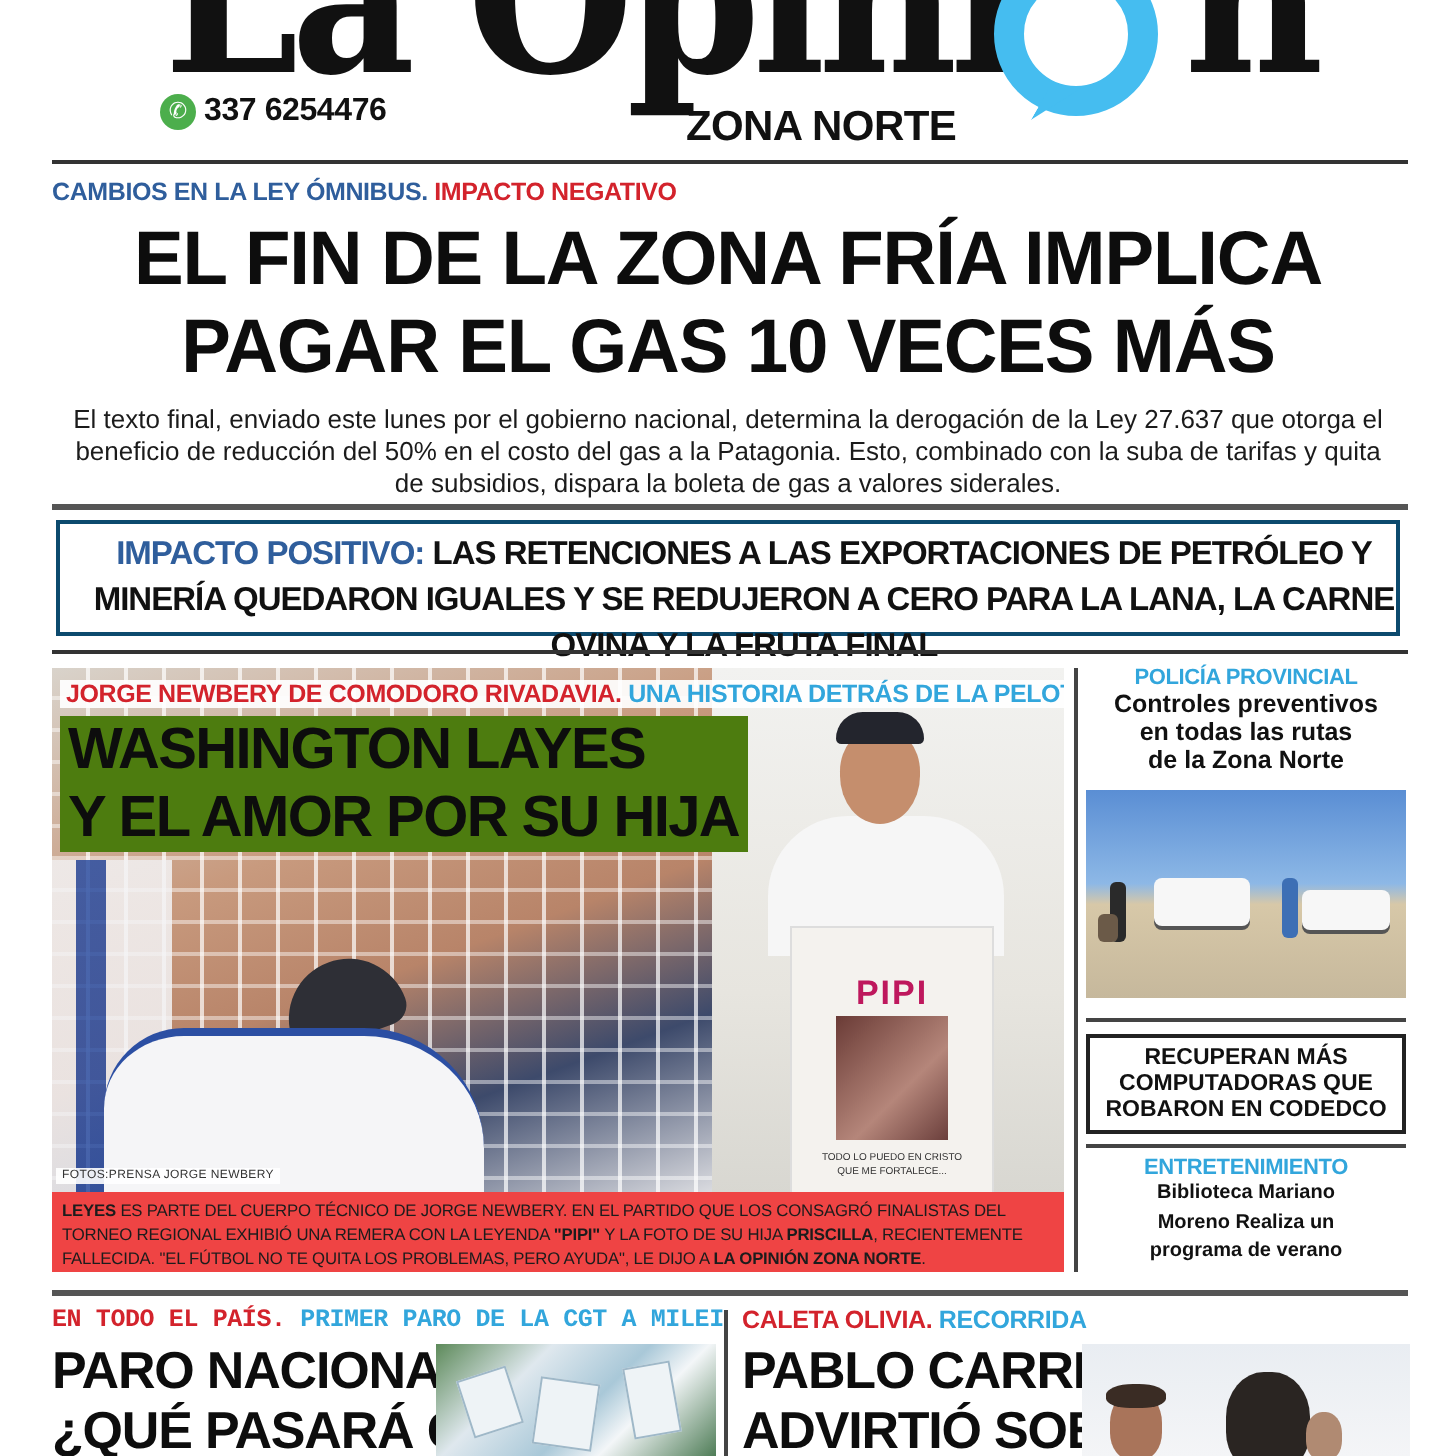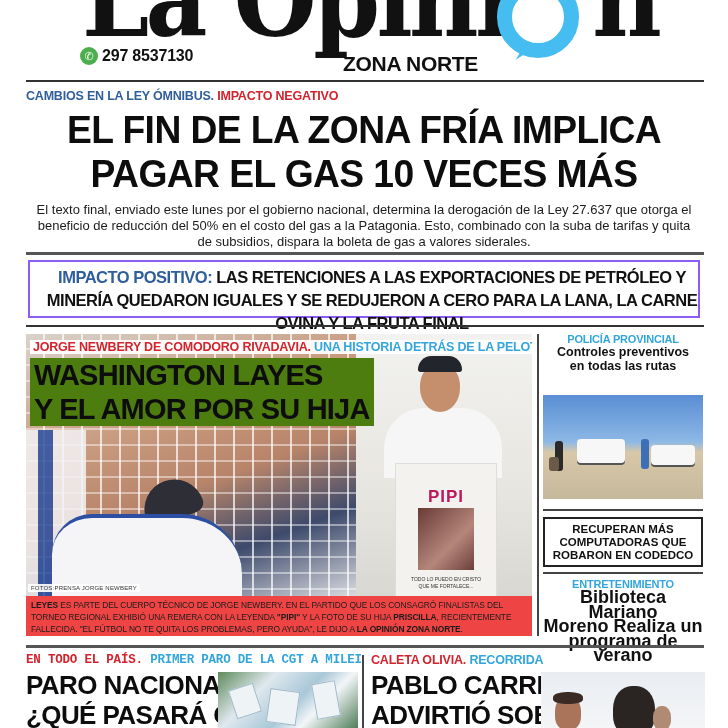--- a/index.html
+++ b/index.html
@@ -50,21 +50,21 @@
     }
     .lead-summary {
       position: absolute; left: 30px; width: 668px; top: 202px; text-align: center;
       font-size: 13px; line-height: 16px; color: #1b1b1b;
     }
     .rule-2 { position: absolute; left: 26px; right: 24px; top: 252px; height: 3px; background: #555; }
 
     
     .impact-box {
       position: absolute; left: 28px; top: 260px; width: 672px; height: 58px;
-      border: 2px solid #8b5cf6; text-align: center;
+      border: 2px solid #0c4a6e; text-align: center;
       font-weight: bold; font-size: 16.5px; line-height: 23px; letter-spacing: -0.5px;
       padding-top: 4px; color: #111; padding-left: 16px;
     }
     .impact-label { color: #2f5e9c; }
     .rule-3 { position: absolute; left: 26px; right: 24px; top: 325px; height: 2px; background: #333; }
 
     
     .feature { position: absolute; left: 26px; top: 334px; width: 506px; height: 302px; overflow: hidden; background: #e9e6e2; }
     .photo-left {
       position: absolute; left: 0; top: 0; width: 330px; height: 270px;
@@ -126,21 +126,21 @@
       overflow: hidden;
     }
     .truck { position: absolute; background: #f7f7f7; border-radius: 4px; box-shadow: 0 2px 0 #555; }
     .figure { position: absolute; width: 8px; border-radius: 3px; }
     .side-rule { position: absolute; left: 543px; width: 160px; height: 2px; background: #444; }
     .codedco-box {
       position: absolute; left: 543px; top: 517px; width: 160px; height: 50px; border: 2px solid #222;
       text-align: center; font-weight: bold; font-size: 11.5px; line-height: 13px; padding-top: 4px; color: #111;
     }
     .side-library { top: 578px; }
-    .side-library .side-title { font-size: 18px; line-height: 14.5px; }
+    .side-library .side-title { font-size: 10px; line-height: 14.5px; }
 
     
     .bottom-kicker-left { position: absolute; left: 26px; top: 653px; font-family: Liberation Mono, monospace; }
     .bottom-head-left {
       position: absolute; left: 26px; top: 670px; font-weight: bold; font-size: 26px; line-height: 30px;
       letter-spacing: -0.6px; color: #0d0d0d;
     }
     .cgt-photo {
       position: absolute; left: 218px; top: 672px; width: 140px; height: 56px;
       background: linear-gradient(135deg, #5d8a5a 0%, #dfe8ee 30%, #a9c8d8 55%, #f3f6f8 70%, #4f7d57 100%);
@@ -161,21 +161,21 @@
   </style>
 </head>
 <body>
 
 <header class="masthead">
   <div class="logo-text"><span>La Opini</span><span style="display:inline-block;width:92px;"></span><span>n</span></div>
   <div class="logo-o"></div>
   <div class="logo-o-tail"></div>
   <div class="phone">
     <span class="wa-icon">✆</span>
-    <span class="phone-number">297 8537130</span>
+    <span class="phone-number">337 6254476</span>
   </div>
   <div class="edition">ZONA NORTE</div>
 </header>
 <div class="rule-top"></div>
 
 <section>
   <div class="kicker lead-kicker">
     <span class="k-blue">CAMBIOS EN LA LEY ÓMNIBUS.</span>
     <span class="k-red">IMPACTO NEGATIVO</span>
   </div>
@@ -224,20 +224,21 @@
   <p class="feature-caption"><b>LEYES</b><span> ES PARTE DEL CUERPO TÉCNICO DE JORGE NEWBERY. EN EL PARTIDO QUE LOS CONSAGRÓ FINALISTAS DEL TORNEO REGIONAL EXHIBIÓ UNA REMERA CON LA LEYENDA </span><b>"PIPI"</b><span> Y LA FOTO DE SU HIJA </span><b>PRISCILLA</b><span>, RECIENTEMENTE FALLECIDA. "EL FÚTBOL NO TE QUITA LOS PROBLEMAS, PERO AYUDA", LE DIJO A </span><b>LA OPINIÓN ZONA NORTE</b><span>.</span></p>
 </section>
 <div class="vrule"></div>
 
 <aside>
   <div class="side side-police">
     <div class="side-kicker">POLICÍA PROVINCIAL</div>
     <div class="side-title">
       <span style="display:block">Controles preventivos</span>
       <span style="display:block">en todas las rutas</span>
+      <span style="display:block">de la Zona Norte</span>
     </div>
   </div>
   <div class="police-photo">
     <div class="truck" style="left:34px;top:44px;width:48px;height:24px;"></div>
     <div class="truck" style="left:108px;top:50px;width:44px;height:20px;"></div>
     <div class="figure" style="left:12px;top:46px;height:30px;background:#2a2a2a;"></div>
     <div class="figure" style="left:6px;top:62px;width:10px;height:14px;background:#6b5a48;"></div>
     <div class="figure" style="left:98px;top:44px;height:30px;background:#3d6fb5;"></div>
   </div>
   <div class="side-rule" style="top:509px;"></div>

